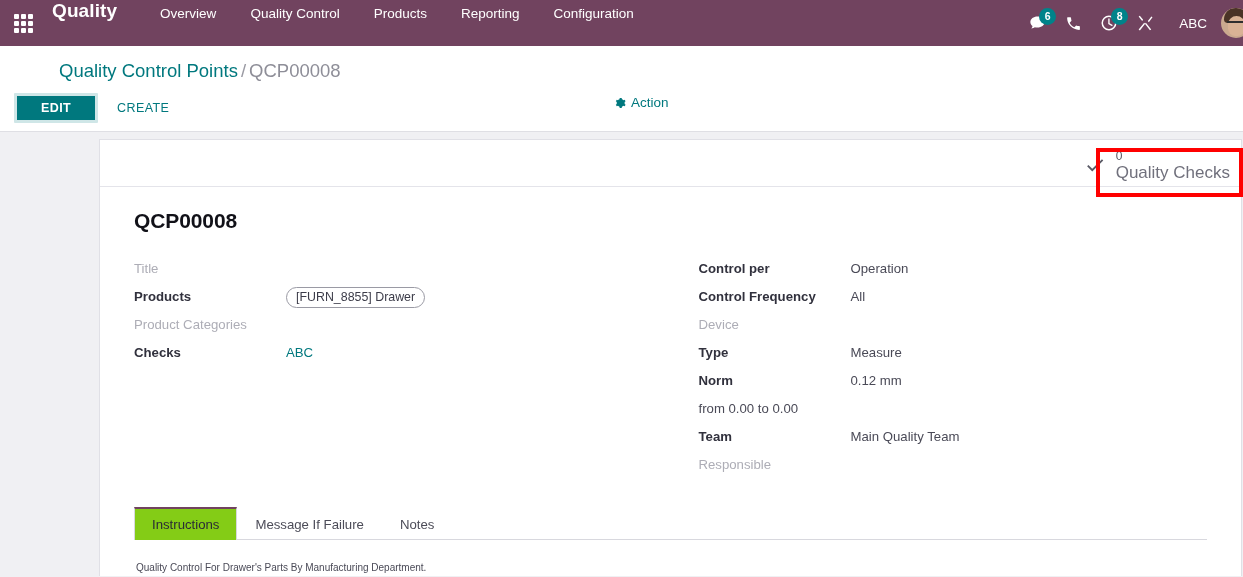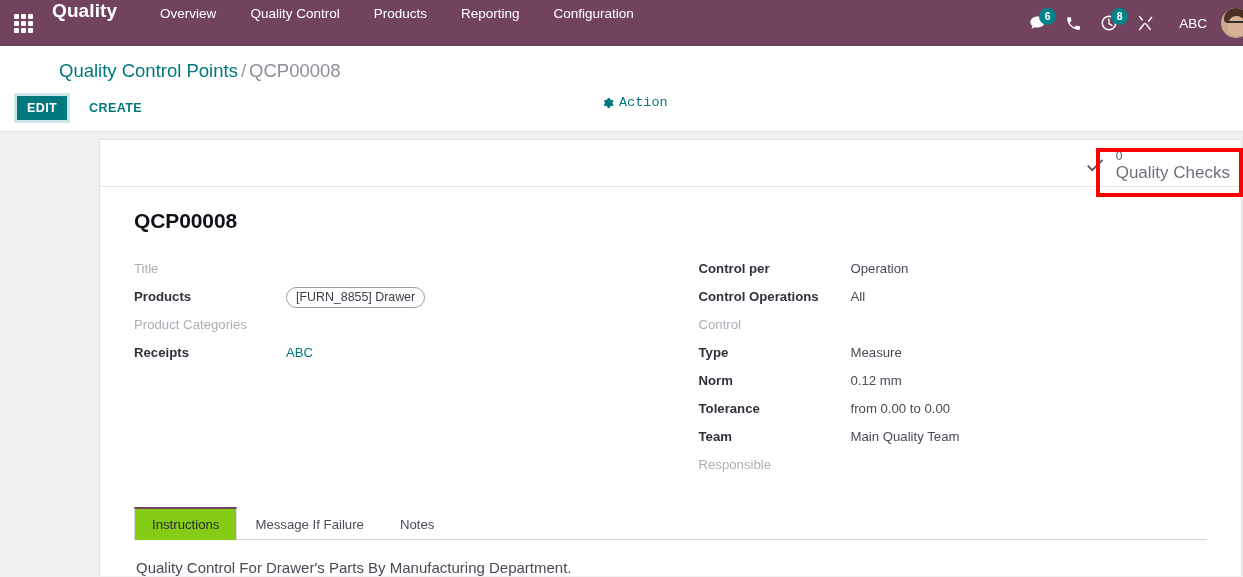--- a/index.html
+++ b/index.html
@@ -144,48 +144,48 @@
     position: relative;
     height: 32px;
   }
   .btn-edit {
     background: #00787e;
     color: #ffffff;
     border: 3px solid #cfe6e7;
     font-size: 12.5px;
     font-weight: bold;
     letter-spacing: .4px;
-    padding: 5px 10px;
+    padding: 5px 24px;
     cursor: pointer;
     line-height: 14px;
     border-radius: 1px;
   }
   .btn-create {
     background: transparent;
     border: none;
     color: #00787e;
     font-size: 12.5px;
-    font-weight: bold;
+    font-weight: normal;
     letter-spacing: .4px;
     padding: 5px 10px;
     margin-left: 9px;
     cursor: pointer;
   }
   .action-btn {
     position: absolute;
-    left: 588px;
+    left: 600px;
     top: 3px;
     display: flex;
     align-items: center;
     gap: 5px;
     color: #00787e;
     font-size: 13.5px;
     cursor: pointer;
     background: none; border: none;
-    font-family: Liberation Mono, monospace;
+    font-family: Liberation Sans, sans-serif;
   }
 
   
   .content-area {
     background: #f0f0f3;
     padding: 7px 0 0 0;
     height: calc(577px - 46px - 87px);
     overflow: hidden;
   }
   .sheet {
@@ -303,21 +303,21 @@
   }
   .nb-tab.active {
     border-color: #d8d8de;
     border-top: 2px solid #71435f;
     background: #84cc16;
     color: #2b2b36;
     padding-top: 8px;
   }
   .nb-page {
     padding: 18px 2px 0 2px;
-    font-size: 15px;
+    font-size: 10px;
     color: #4a4a57;
     line-height: 20px;
   }
 </style>
 </head>
 <body>
 
 <div class="navbar">
 
   <div class="apps-grid">
@@ -441,54 +441,53 @@
             </div>
           </div>
 
           <div class="f-row">
             <div class="f-label muted">Product Categories</div>
             <div class="f-value"></div>
           </div>
 
 
           <div class="f-row">
-            <div class="f-label">Receipts</div>
+            <div class="f-label">Checks</div>
             <div class="f-value link">ABC</div>
           </div>
         </div>
 
         <div class="form-col right">
 
           <div class="f-row">
             <div class="f-label">Control per</div>
             <div class="f-value">Operation</div>
           </div>
 
           <div class="f-row">
-            <div class="f-label">Control Operations</div>
+            <div class="f-label">Control Frequency</div>
             <div class="f-value">All</div>
           </div>
 
           <div class="f-row">
-            <div class="f-label muted">Control</div>
+            <div class="f-label muted">Device</div>
             <div class="f-value"></div>
           </div>
 
           <div class="f-row">
             <div class="f-label">Type</div>
             <div class="f-value">Measure</div>
           </div>
 
           <div class="f-row">
             <div class="f-label">Norm</div>
             <div class="f-value">0.12  mm</div>
           </div>
 
           <div class="f-row">
-            <div class="f-label">Tolerance</div>
             <div class="f-value">from  0.00  to  0.00</div>
           </div>
 
           <div class="f-row">
             <div class="f-label">Team</div>
             <div class="f-value">Main Quality Team</div>
           </div>
 
           <div class="f-row">
             <div class="f-label muted">Responsible</div>

